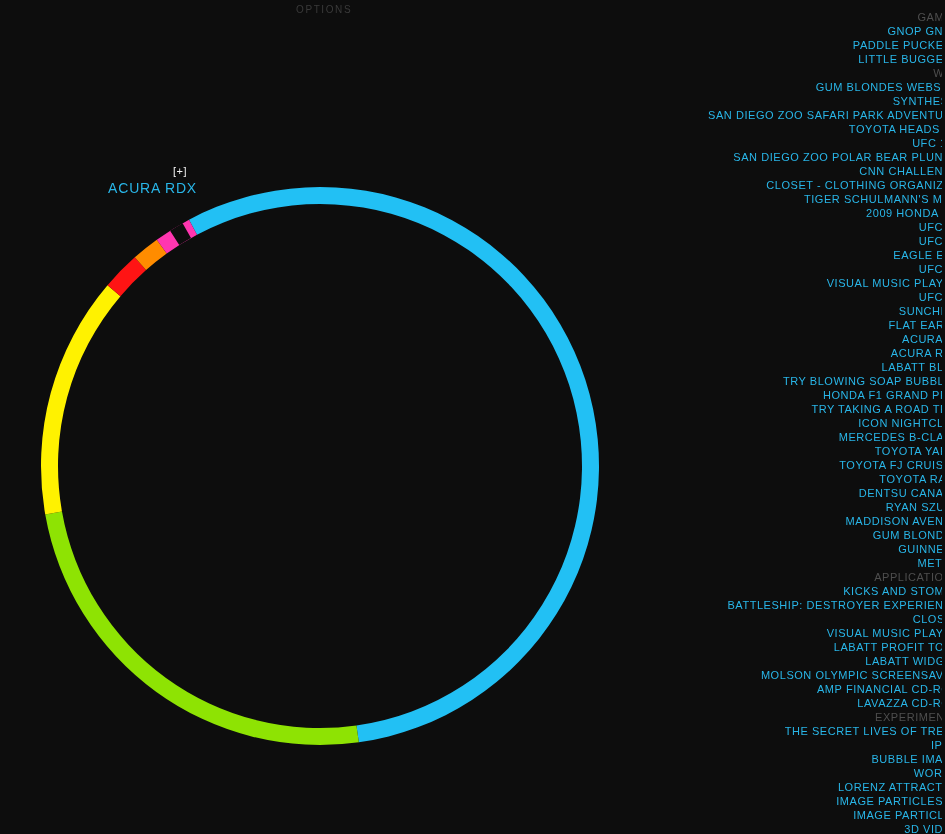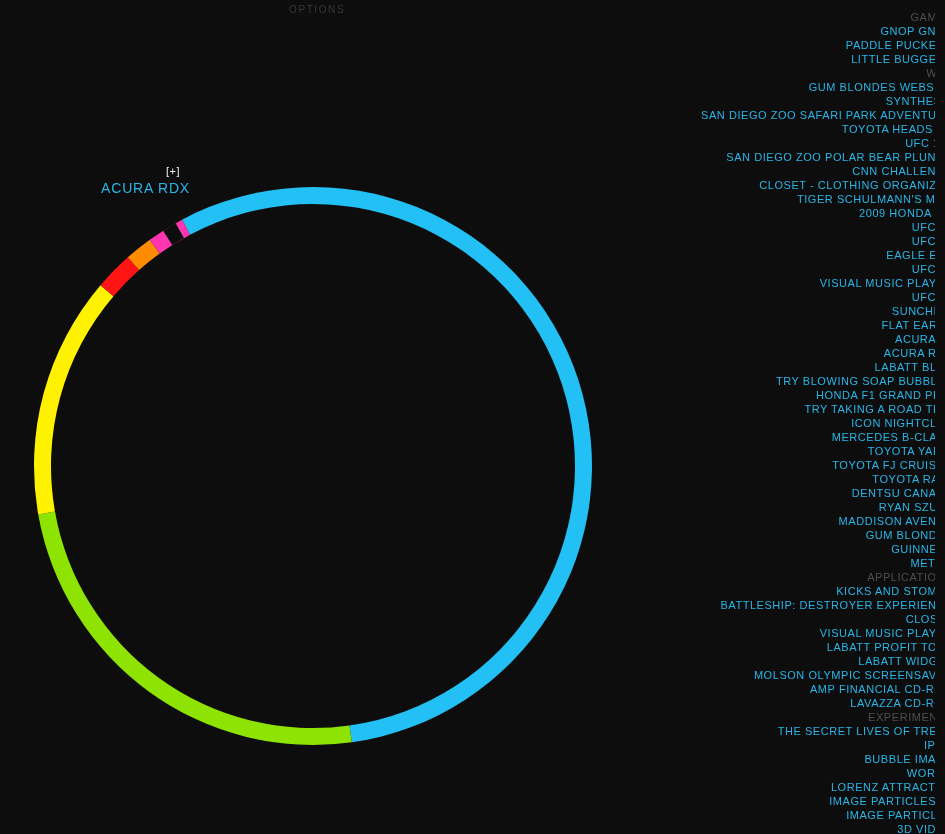--- a/index.html
+++ b/index.html
@@ -2,21 +2,21 @@
 <html><head>
 <meta charset="utf-8">
 <title>Portfolio Ring UI</title>
 <style>
   html,body{margin:0;padding:0;background:#0d0d0d;}
   body{
     width:945px;height:834px;overflow:hidden;position:relative;
     font-family:"Liberation Sans","DejaVu Sans",sans-serif;
     background:#0d0d0d;color:#29b6e8;
   }
-  #stage{position:absolute;inset:0;width:935px;height:834px;overflow:hidden;}
+  #stage{position:absolute;inset:0;width:935px;height:834px;overflow:hidden;margin-left:7px;}
 
   
   .options-label{
     position:absolute;left:289px;top:4px;
     font-size:10px;letter-spacing:1.6px;
     color:#3a3a3a;
     font-family:"Liberation Sans","DejaVu Sans",sans-serif;
     font-weight:400;
     white-space:nowrap;
     text-transform:uppercase;

